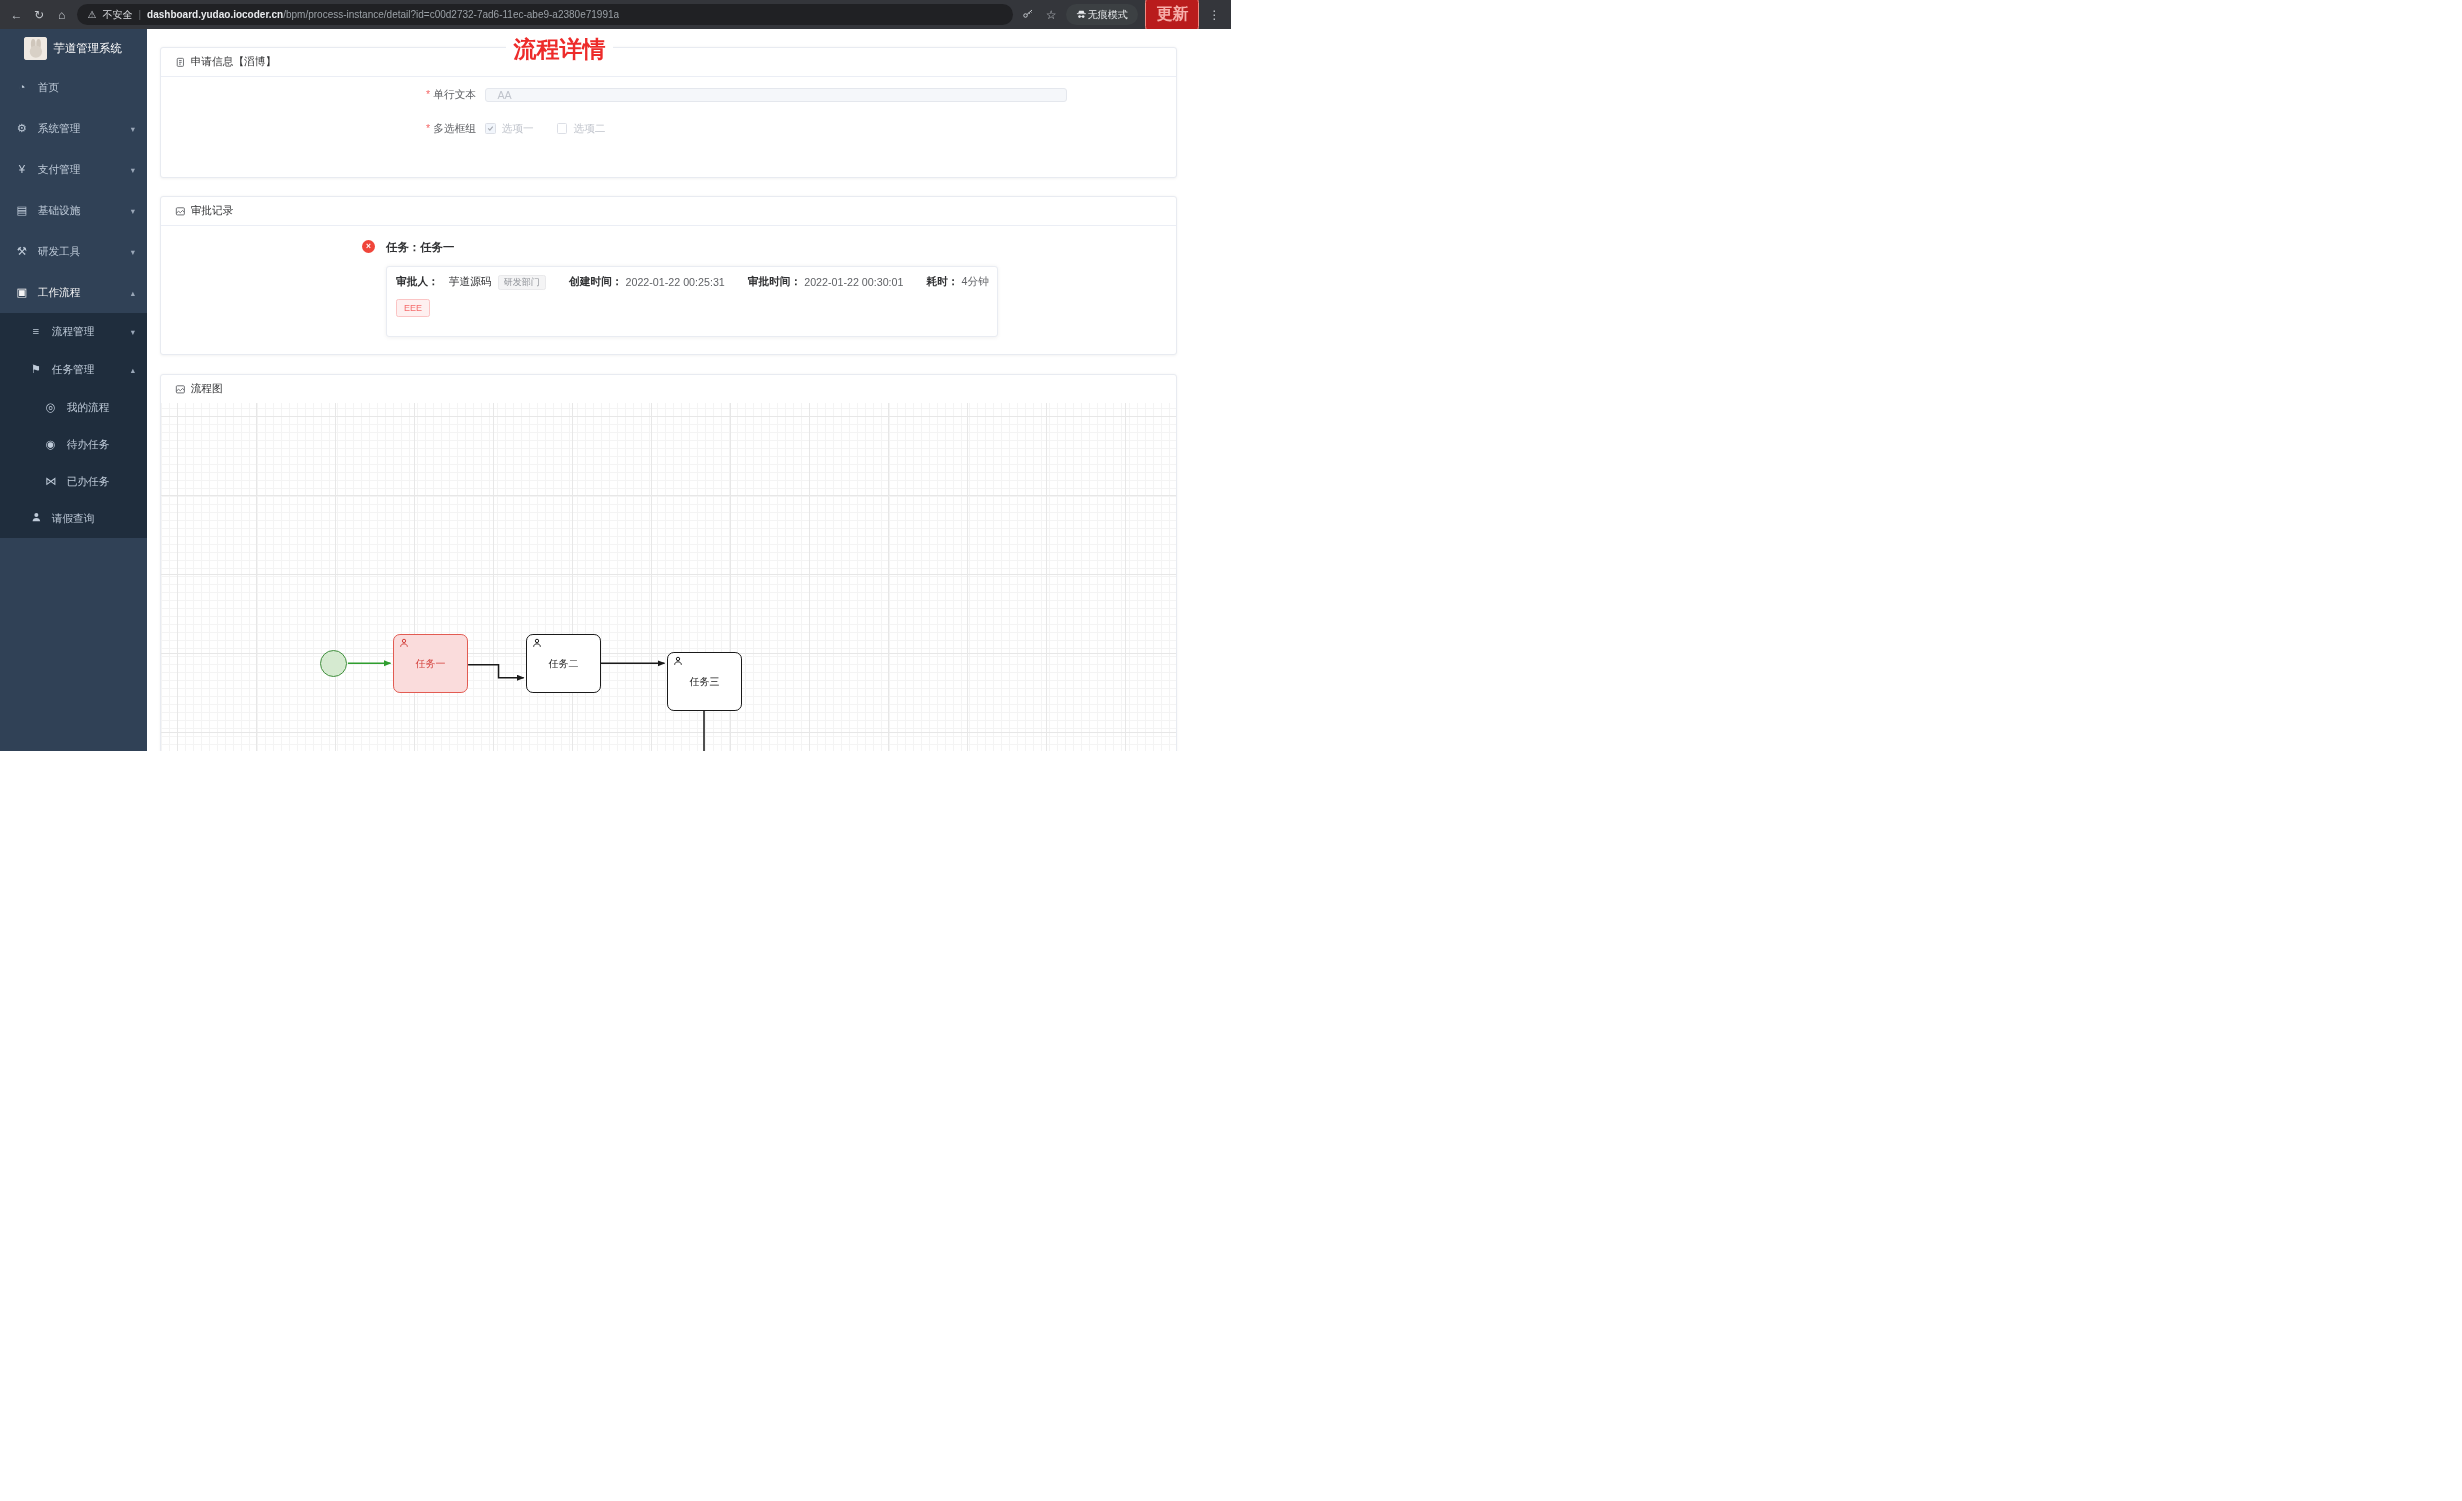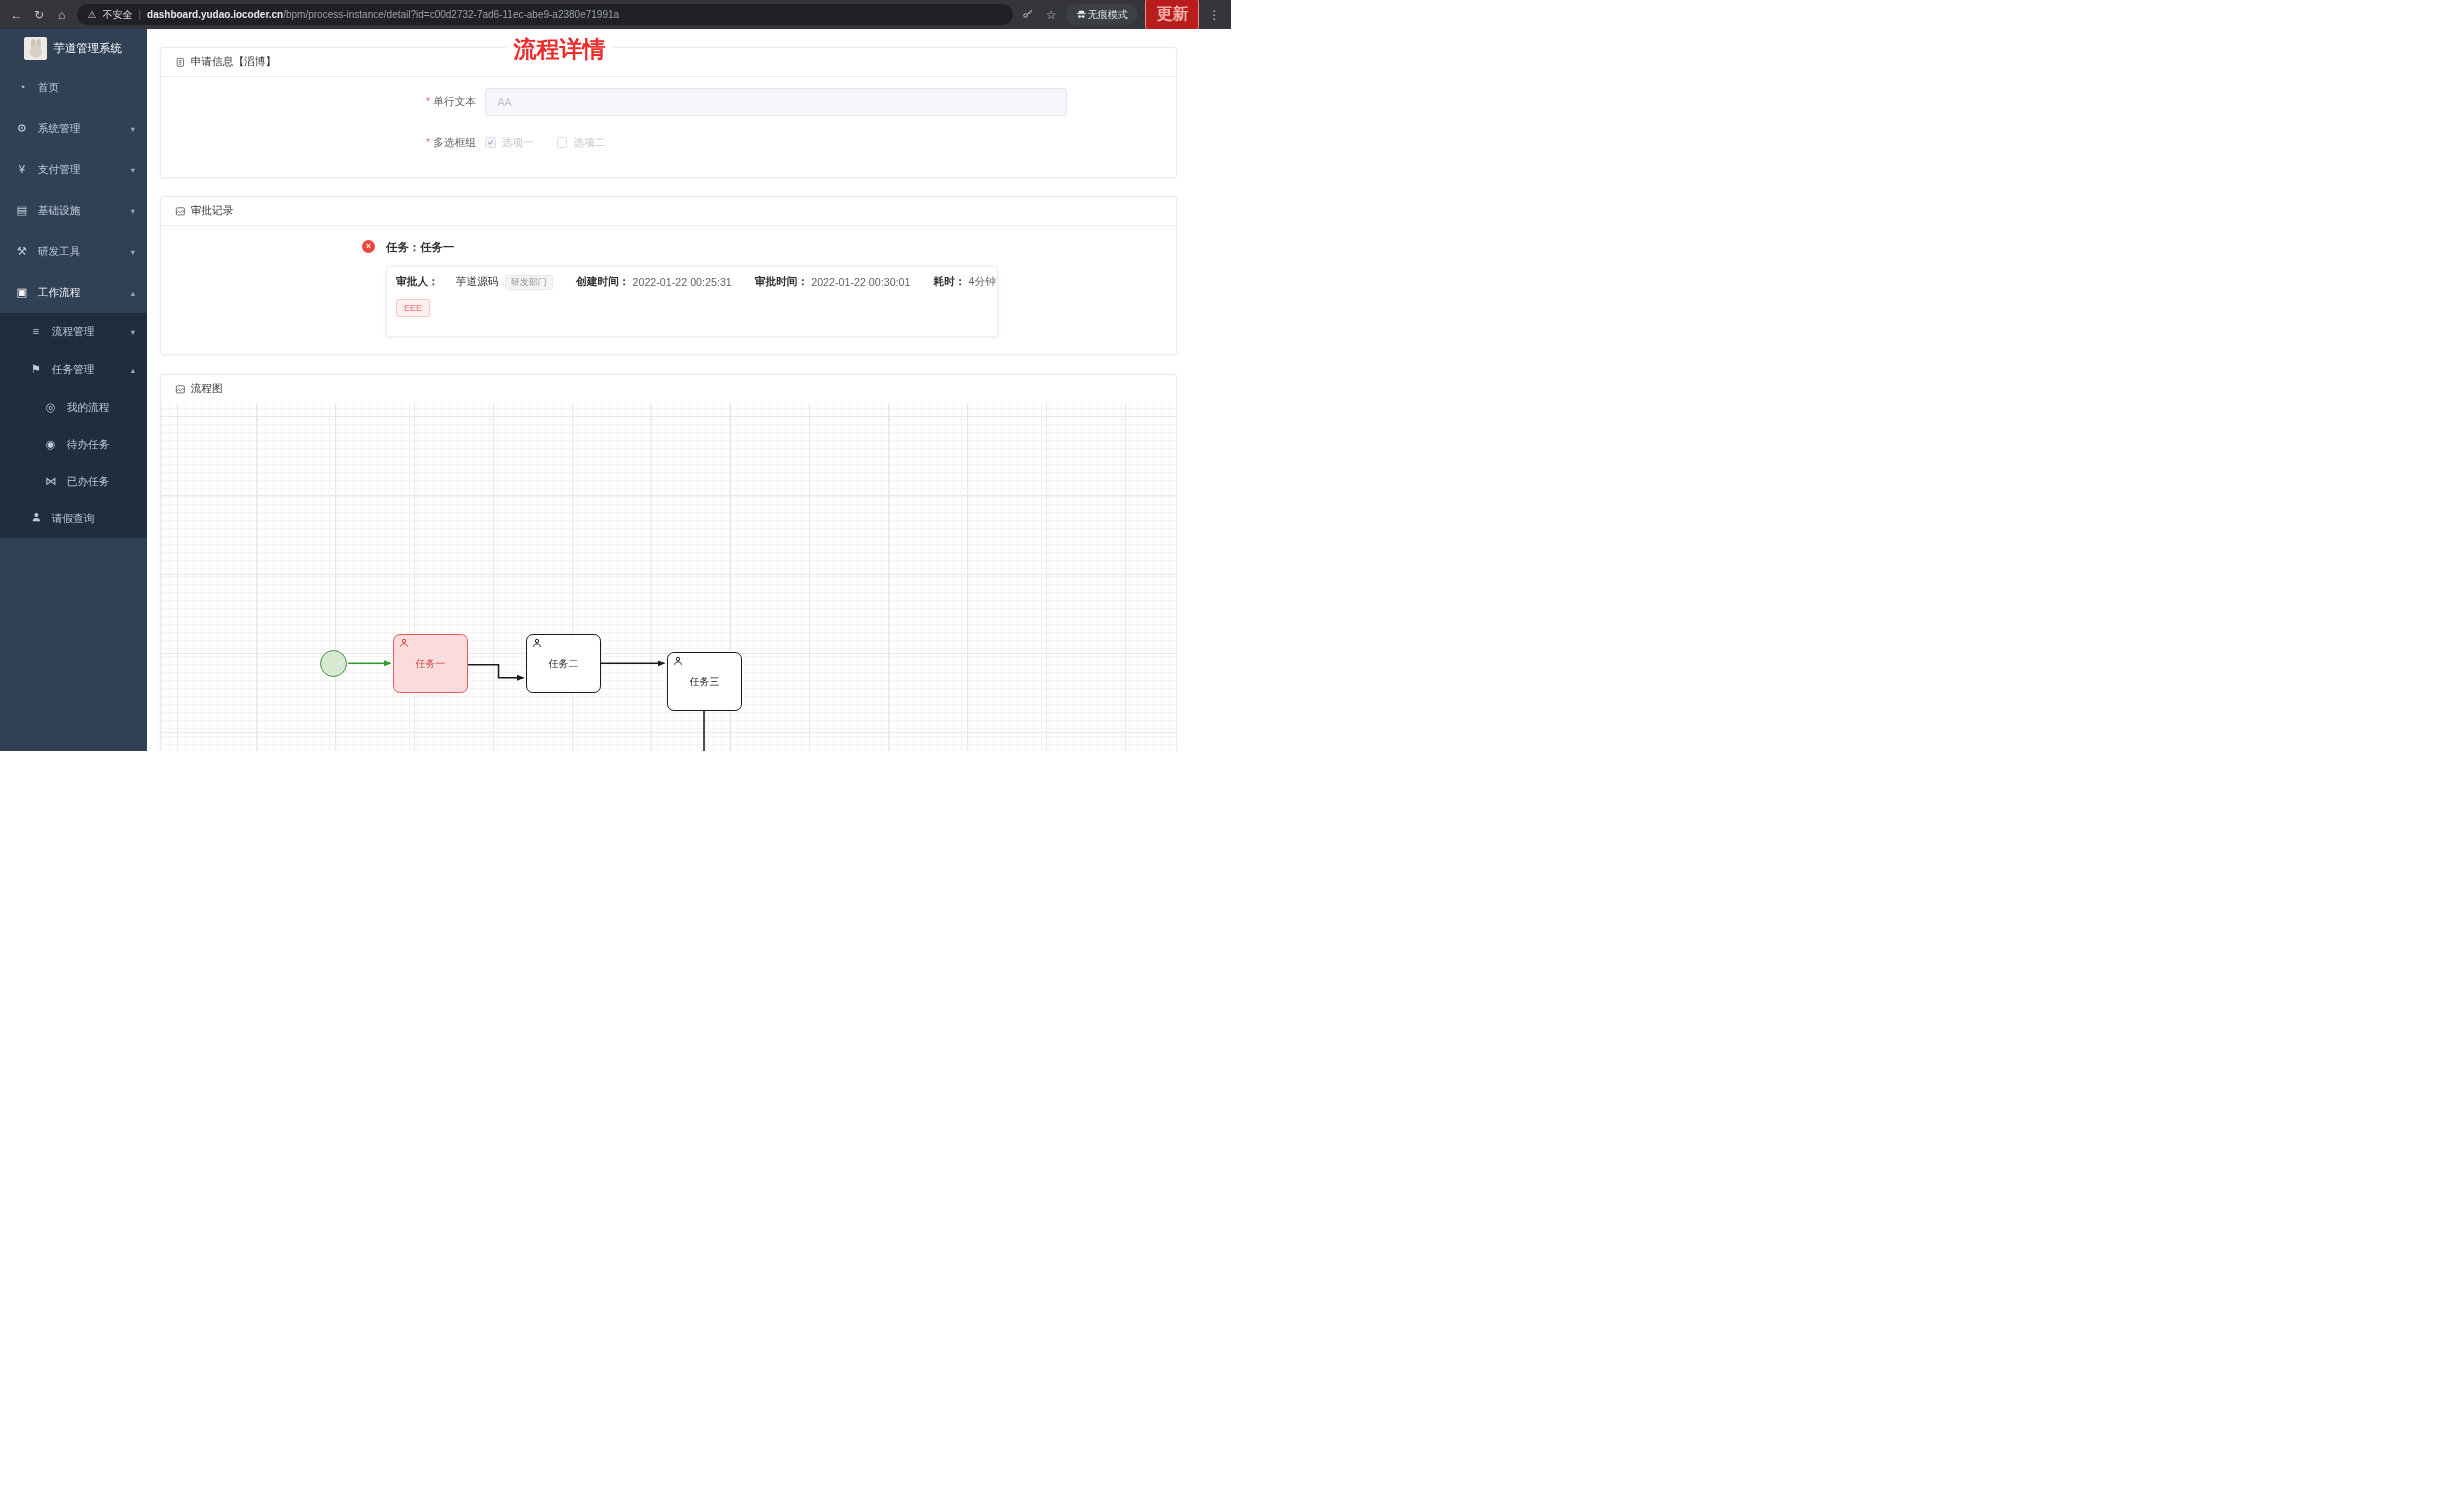--- a/index.html
+++ b/index.html
@@ -37,36 +37,36 @@
   .card{position:absolute;left:13px;width:1017px;background:#fff;border:0.8px solid #e8ebf1;border-radius:3px;box-shadow:0 0.8px 3px rgba(0,0,0,.05);box-sizing:border-box;}
   .card-header{display:flex;align-items:center;gap:5.3px;height:28px;padding:0 13.7px;border-bottom:0.8px solid #ebeef5;color:#303133;font-size:10.7px;}
   #card1{top:18px;height:131px;}
   #card2{top:167px;height:159px;}
   #card3{top:345px;height:426px;}
   
   .form-row{display:flex;align-items:center;margin-top:10.7px;}
   .row2{margin-top:20px;}
   .form-label{width:324px;text-align:right;padding-right:9px;color:#606266;font-size:10.7px;flex:none;box-sizing:border-box;}
   .req{color:#f56c6c;margin-right:3px;}
-  .el-input{width:582px;height:28px;background:#f5f7fa;border:0.8px solid #e4e7ed;border-radius:3px;padding:0 11.4px;font-size:10.7px;color:#c0c4cc;box-sizing:border-box;font-family:inherit;outline:none;}
+  .el-input{width:582px;height:14px;background:#f5f7fa;border:0.8px solid #e4e7ed;border-radius:3px;padding:0 11.4px;font-size:10.7px;color:#c0c4cc;box-sizing:border-box;font-family:inherit;outline:none;}
   .el-input::placeholder{color:#c0c4cc;}
   .cb-group{display:flex;align-items:center;}
   .cb-box{width:10.7px;height:10.7px;border:0.8px solid #dcdfe6;border-radius:1.5px;background:#fff;display:inline-flex;align-items:center;justify-content:center;box-sizing:border-box;cursor:pointer;}
   .cb-box.checked{background:#f2f6fc;}
   .cb-label{color:#c0c4cc;font-size:10.7px;margin-left:6px;}
   .cb2{margin-left:23px;}
   
   .tl-icon{position:absolute;left:201px;top:43px;width:13px;height:13px;border-radius:50%;background:#f0453a;color:#fff;font-size:8.4px;display:flex;align-items:center;justify-content:center;font-weight:bold;line-height:1;}
   .task-title{position:absolute;left:225px;top:43px;font-size:11.4px;font-weight:bold;color:#303133;}
   .appr-card{position:absolute;left:225px;top:69px;width:612px;height:71px;border:0.8px solid #e9ecf2;border-radius:3px;box-shadow:0 0.8px 4.6px rgba(0,0,0,.06);box-sizing:border-box;padding:7.6px 9px;background:#fff;}
   .appr-line{display:flex;align-items:center;font-size:10.7px;white-space:nowrap;}
   .appr-item{display:flex;align-items:center;margin-right:23px;}
   .lab{color:#303133;font-weight:bold;}
   .val{color:#606266;margin-left:3px;}
-  .val-dark{color:#303133;margin-left:17px;}
+  .val-dark{color:#303133;margin-left:10px;}
   .dept-tag{margin-left:6px;height:15px;line-height:13.7px;padding:0 5.3px;font-size:9px;color:#909399;background:#f4f4f5;border:0.8px solid #e9e9eb;border-radius:2.3px;box-sizing:border-box;}
   .eee-tag{display:inline-block;margin-top:9px;height:18px;line-height:17px;padding:0 6.9px;font-size:9px;color:#f56c6c;background:#fef0f0;border:0.8px solid #fbc4c4;border-radius:2.3px;box-sizing:border-box;}
   
   .canvas{position:absolute;left:0;right:0;top:28px;bottom:0;background-color:#fff;
     background-image:
       linear-gradient(#e7e7e7 0.8px,transparent 0.8px),
       linear-gradient(90deg,#e7e7e7 0.8px,transparent 0.8px),
       linear-gradient(#f4f4f4 0.8px,transparent 0.8px),
       linear-gradient(90deg,#f4f4f4 0.8px,transparent 0.8px);
     background-size:79px 79px,79px 79px,8px 8px,8px 8px;

